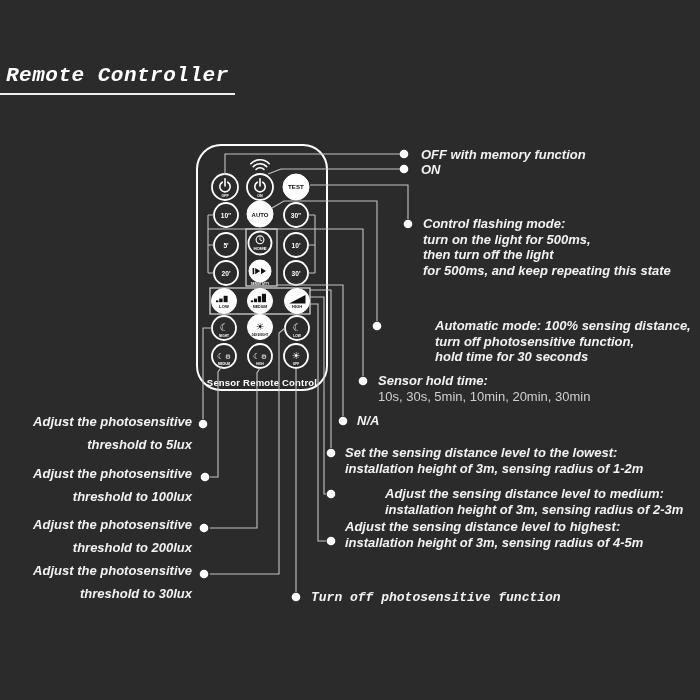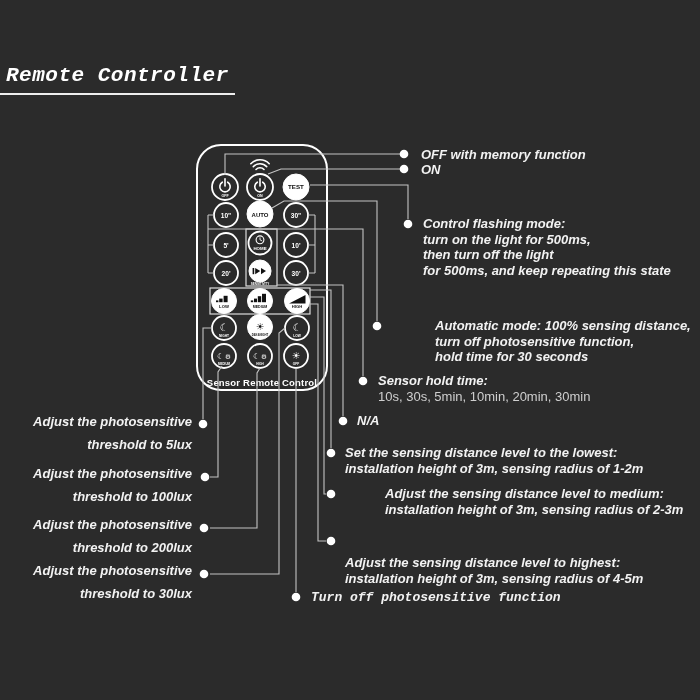--- a/index.html
+++ b/index.html
@@ -232,21 +232,21 @@
 for 500ms, and keep repeating this state</div>
 <div class="ann" style="left:391px;top:318px;margin-left:44px;">Automatic mode: 100% sensing distance,
 turn off photosensitive function,
 hold time for 30 seconds</div>
 <div class="ann" style="left:378px;top:373px;"><span>Sensor hold time:</span><br><span class="ann-sub">10s, 30s, 5min, 10min, 20min, 30min</span></div>
 <div class="ann" style="left:357px;top:413px;">N/A</div>
 <div class="ann" style="left:345px;top:445px;">Set the sensing distance level to the lowest:
 installation height of 3m, sensing radius of 1-2m</div>
 <div class="ann" style="left:345px;top:486px;margin-left:40px;">Adjust the sensing distance level to medium:
 installation height of 3m, sensing radius of 2-3m</div>
-<div class="ann" style="left:345px;top:555px;">Adjust the sensing distance level to highest:
+<div class="ann" style="left:345px;top:519px;">Adjust the sensing distance level to highest:
 installation height of 3m, sensing radius of 4-5m</div>
 <div class="ann" style="left:311px;top:590px;font-family:Liberation Mono, monospace;">Turn off photosensitive function</div>
 
 <div class="ann ann-left" style="top:410px;">Adjust the photosensitive
 threshold to 5lux</div>
 <div class="ann ann-left" style="top:462px;">Adjust the photosensitive
 threshold to 100lux</div>
 <div class="ann ann-left" style="top:513px;">Adjust the photosensitive
 threshold to 200lux</div>
 <div class="ann ann-left" style="top:559px;">Adjust the photosensitive

